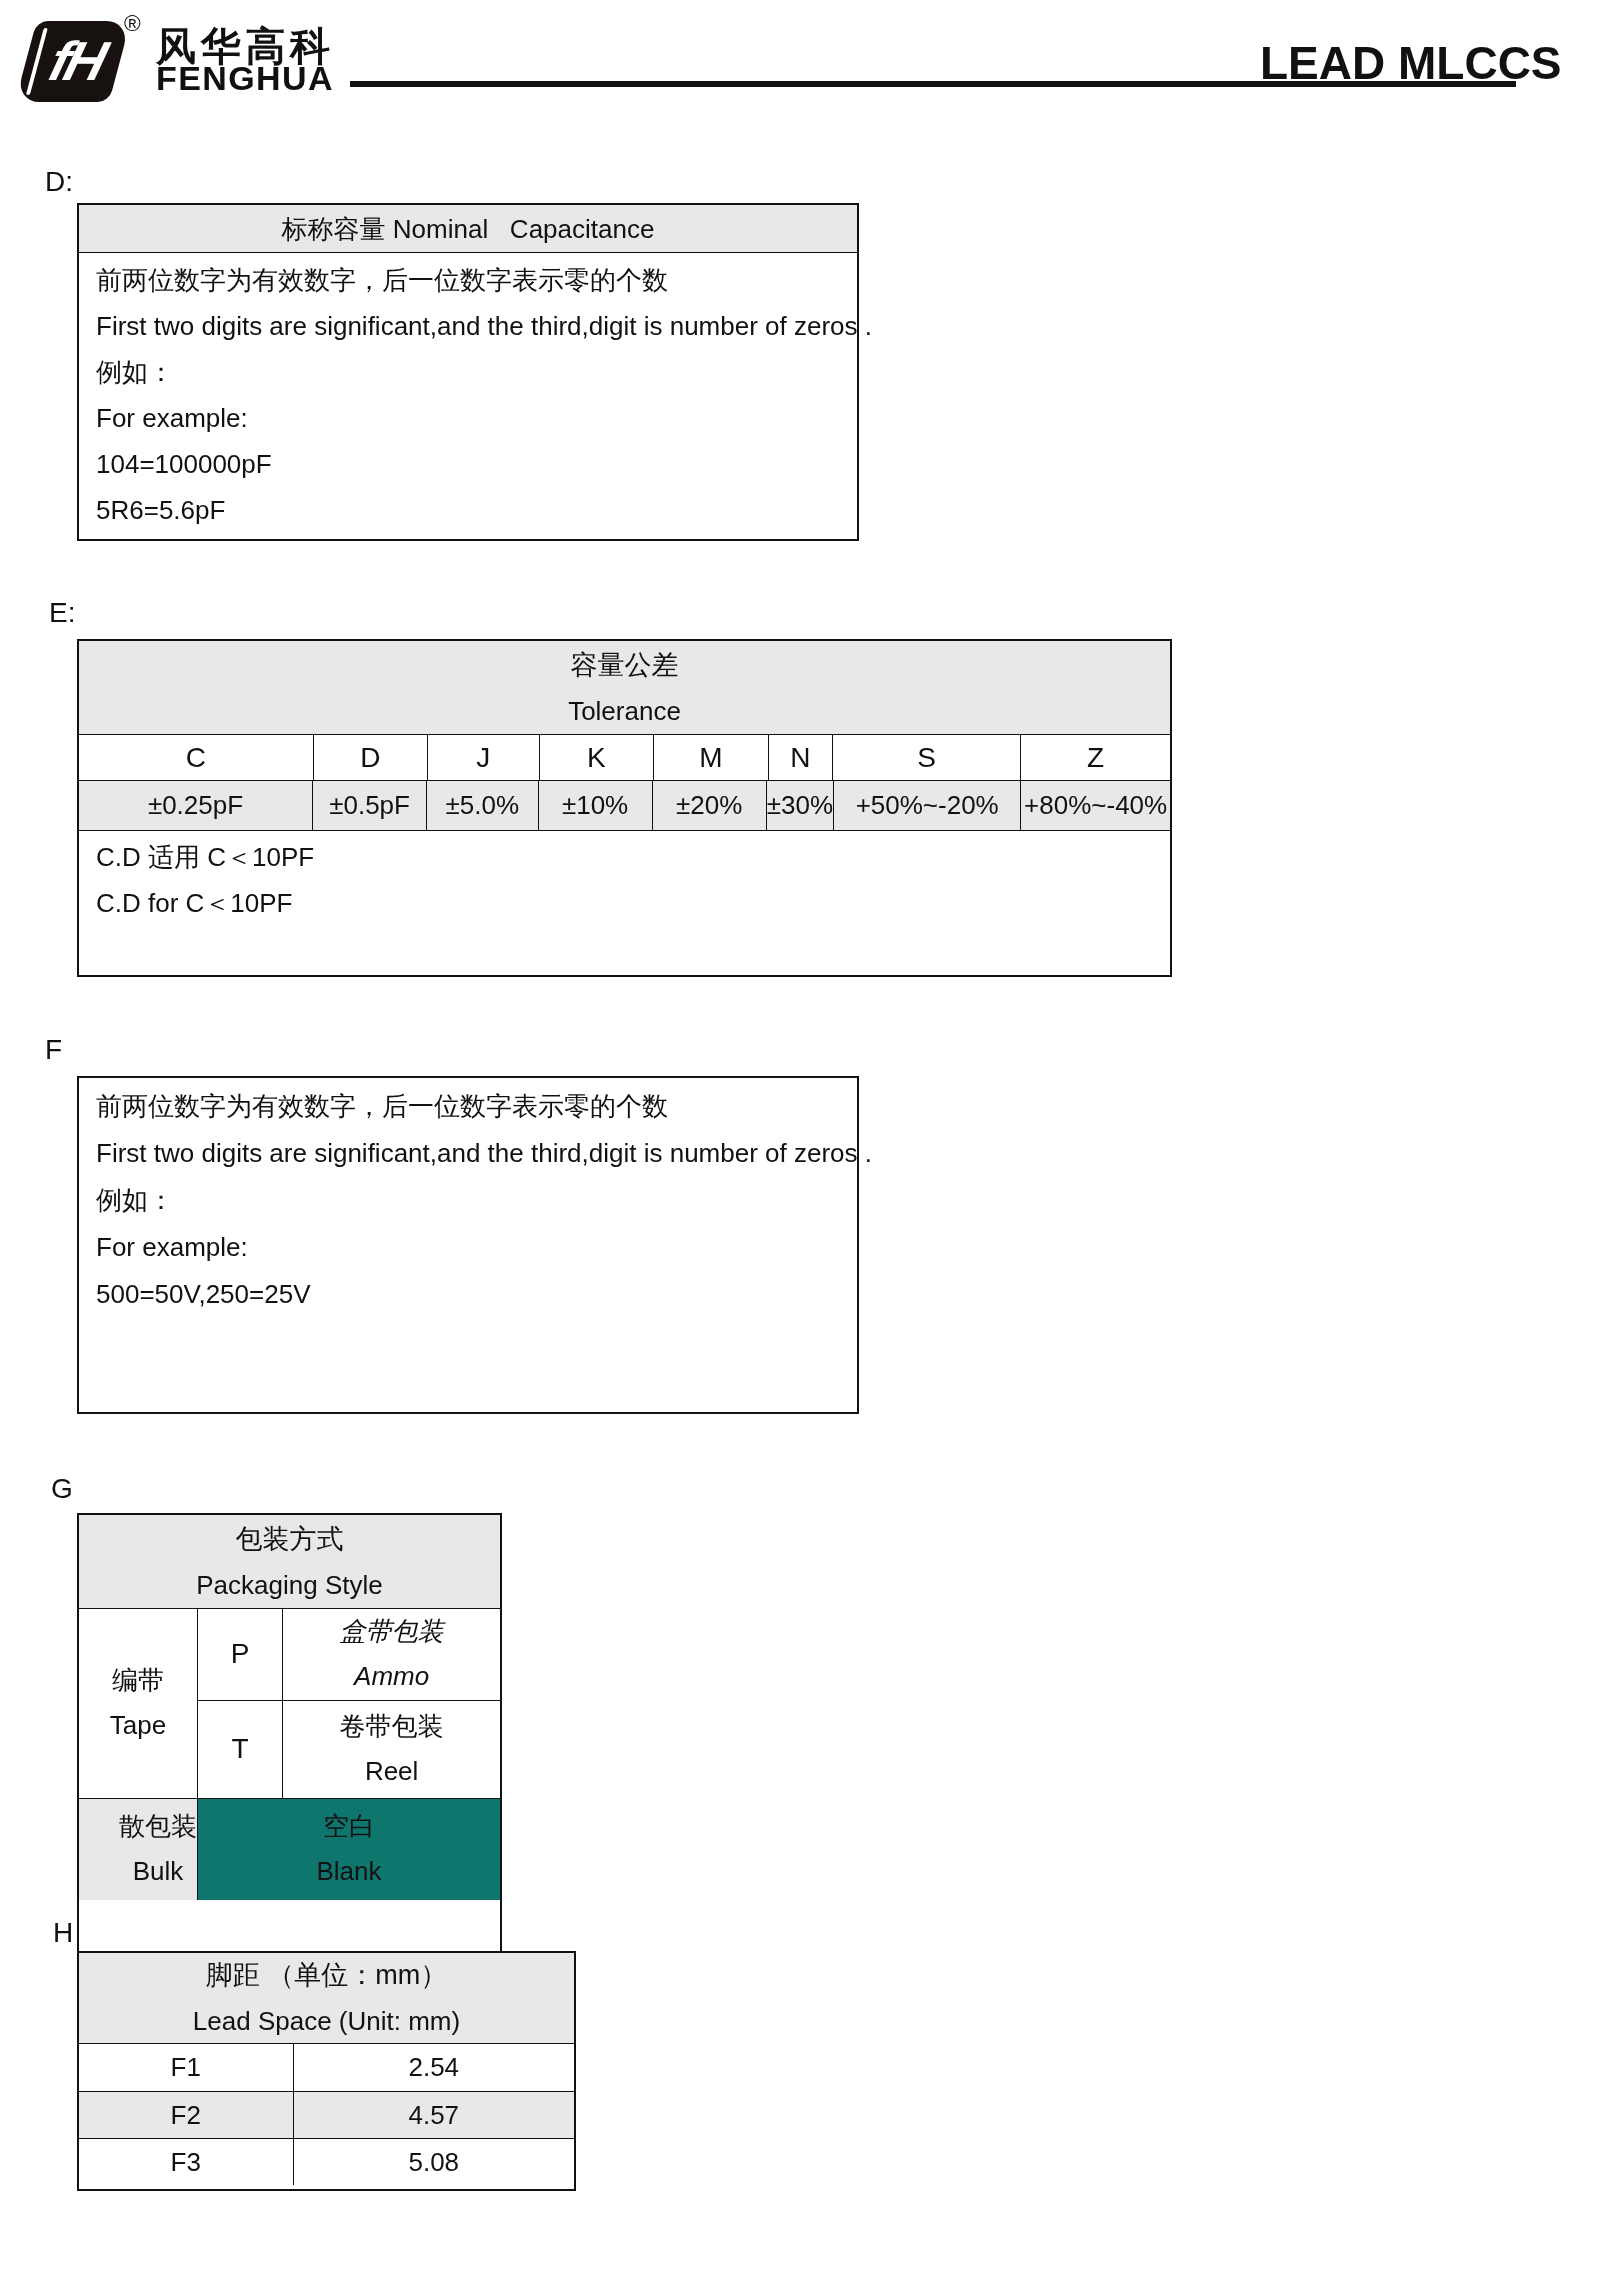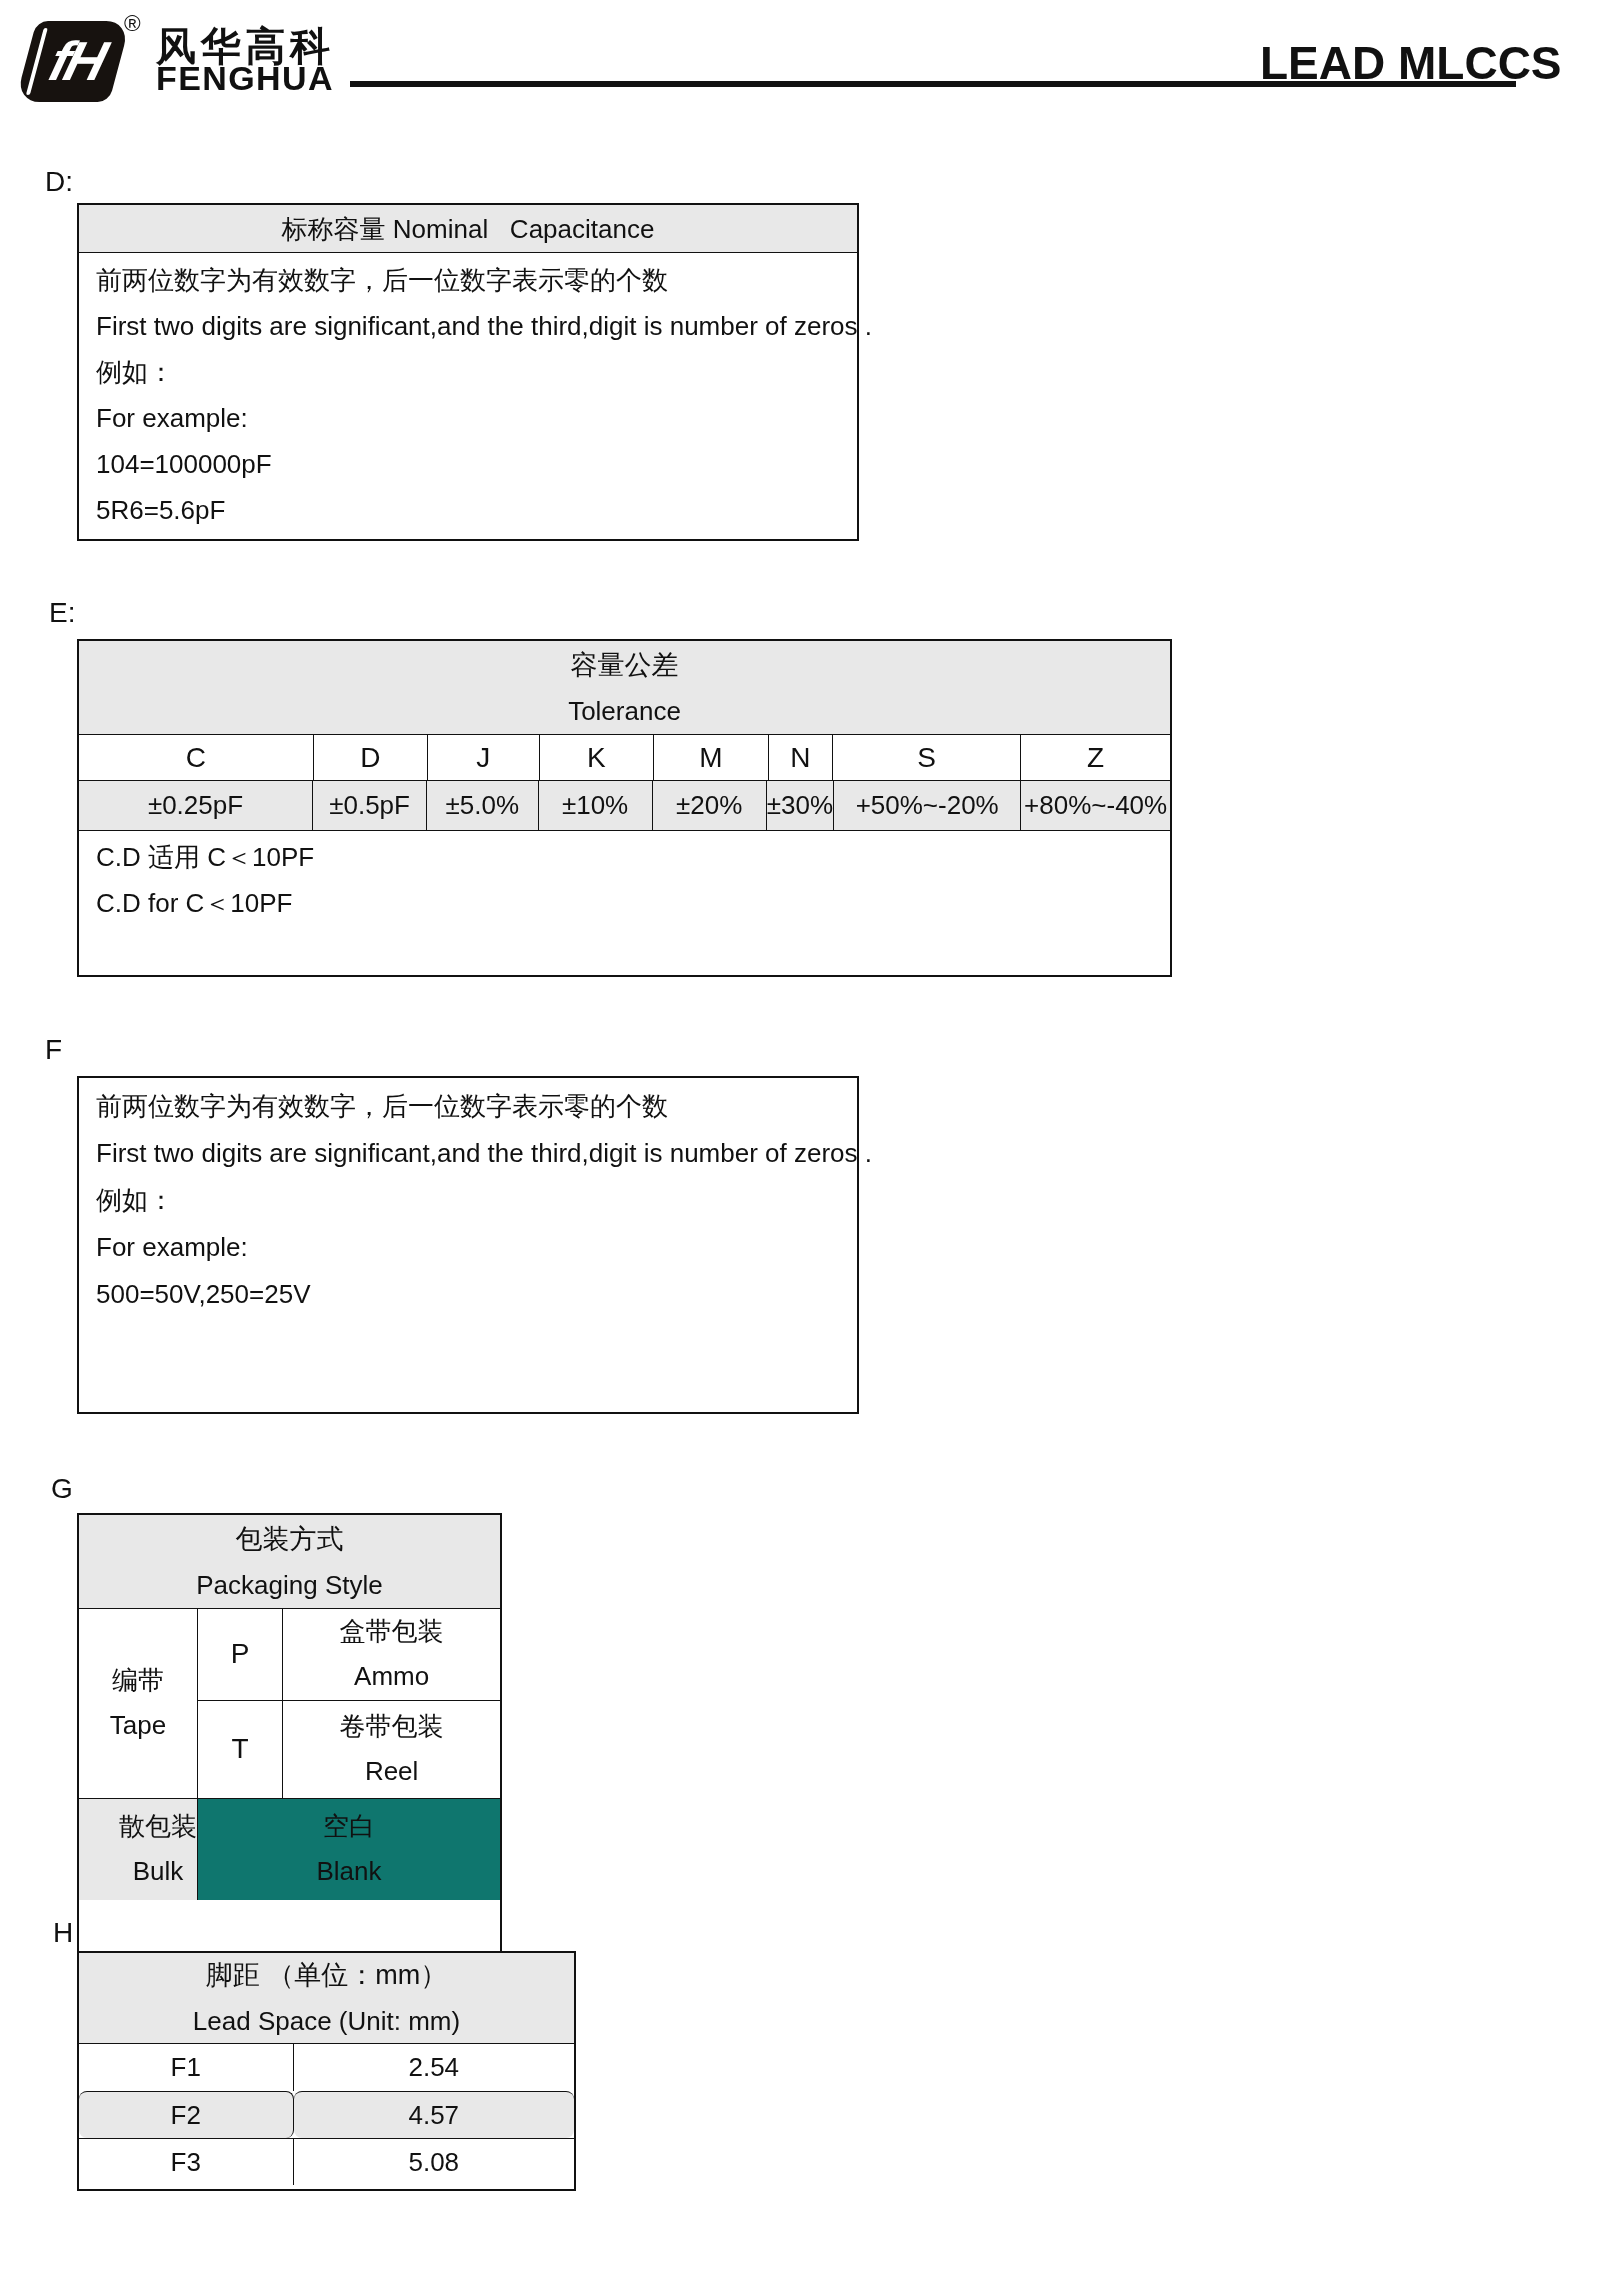--- a/index.html
+++ b/index.html
@@ -71,36 +71,36 @@
   .tbl-g .thead { height:94px; }
   .g-grid { display:grid; grid-template-columns:112fr 94fr 239fr; grid-template-rows:97fr 103fr 107fr; height:291px; }
   .g-cell {
     display:flex; flex-direction:column; justify-content:center; align-items:center;
     box-sizing:border-box; text-align:center; font-size:26px;
   }
   .g-cell .ln { line-height:45px; }
   .g-code { font-size:28px; }
   .g-tape { grid-column:1; grid-row:1/3; border-right:1.9px solid #111; border-bottom:1.9px solid #111; }
   .g-p    { grid-column:2; grid-row:1; border-right:1.9px solid #111; border-bottom:1.9px solid #111; }
-  .g-ammo { grid-column:3; grid-row:1; border-bottom:1.9px solid #111; }
+  .g-ammo { grid-column:3; grid-row:1; border-bottom:1.9px solid #111;font-style:italic; }
   .g-t    { grid-column:2; grid-row:2; border-right:1.9px solid #111; border-bottom:1.9px solid #111; }
   .g-reel { grid-column:3; grid-row:2; border-bottom:1.9px solid #111; }
   .g-bulk { grid-column:1; grid-row:3; border-right:1.9px solid #111; background:#e8e8e8;padding-left:40px; }
   .g-blank{ grid-column:2/4; grid-row:3; background:#0f766e; }
 
   
   .tbl-h { left:77px; top:1951px; width:499px; height:240px; }
   .tbl-h .thead { height:91px; }
   .h-grid { display:grid; grid-template-columns:228fr 298fr; grid-template-rows:1fr 1fr 1fr; height:141px; }
   .h-grid > div {
     display:flex; align-items:center; justify-content:center;
     box-sizing:border-box; font-size:26px; white-space:pre;
   }
   .h-c1 { border-right:1.9px solid #111111; }
-  .h-r2 { border-top:1.9px solid #111111; background:#e8e8e8;border-radius:8px; }
+  .h-r2 { border-top:1.9px solid #111111; background:#e8e8e8; }
   .h-r3 { border-top:1.9px solid #111111; }
 
   .thead .t-cn { line-height:46px; font-size:27px; font-weight:normal; }
   .thead .t-en { line-height:46px; font-size:26px; }
 </style>
 </head>
 <body>
 
 <div class="page">
 

